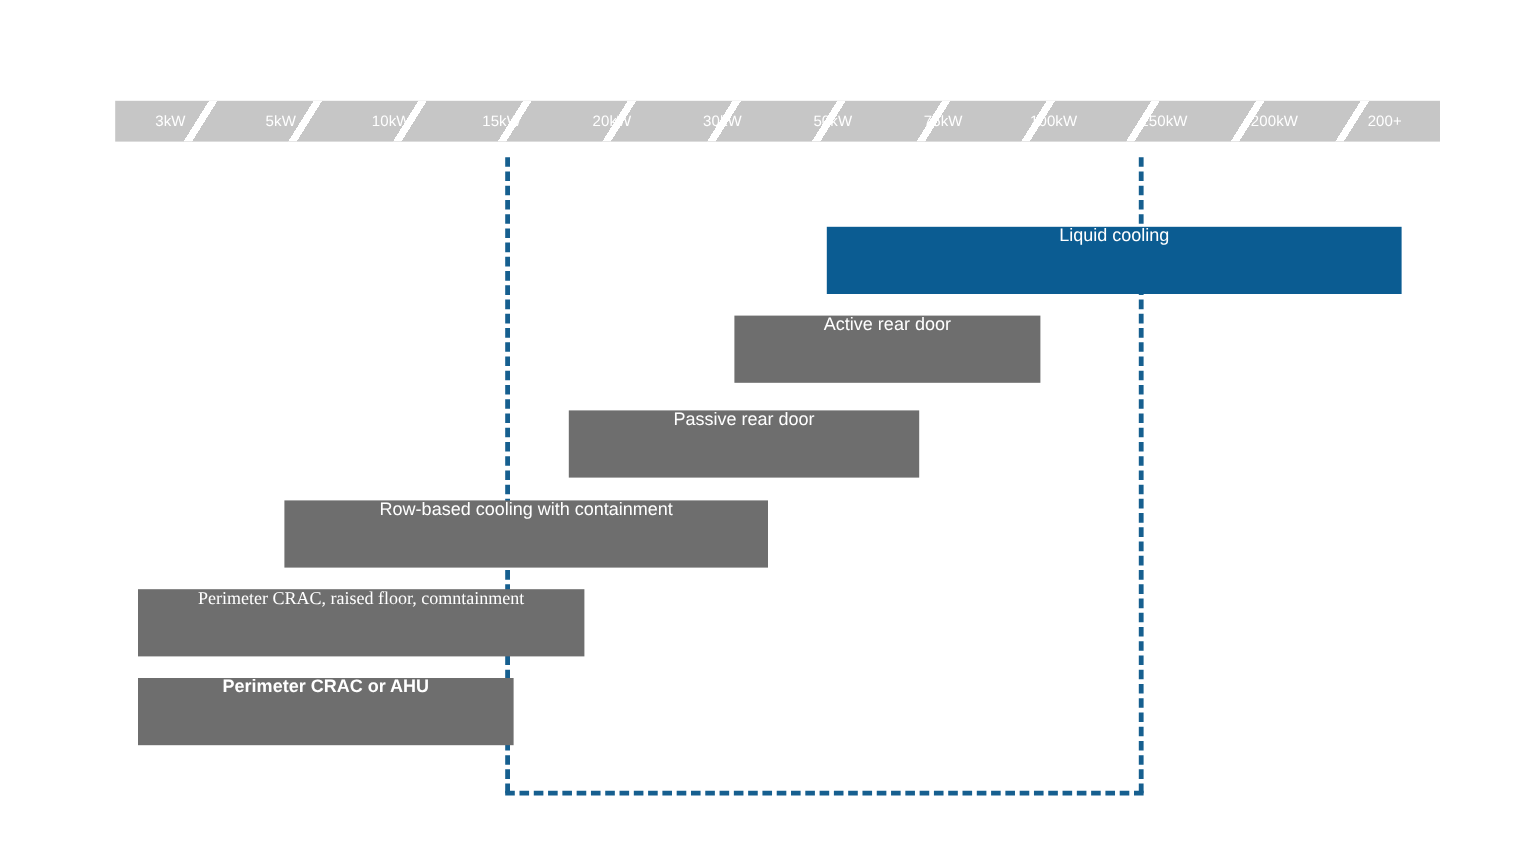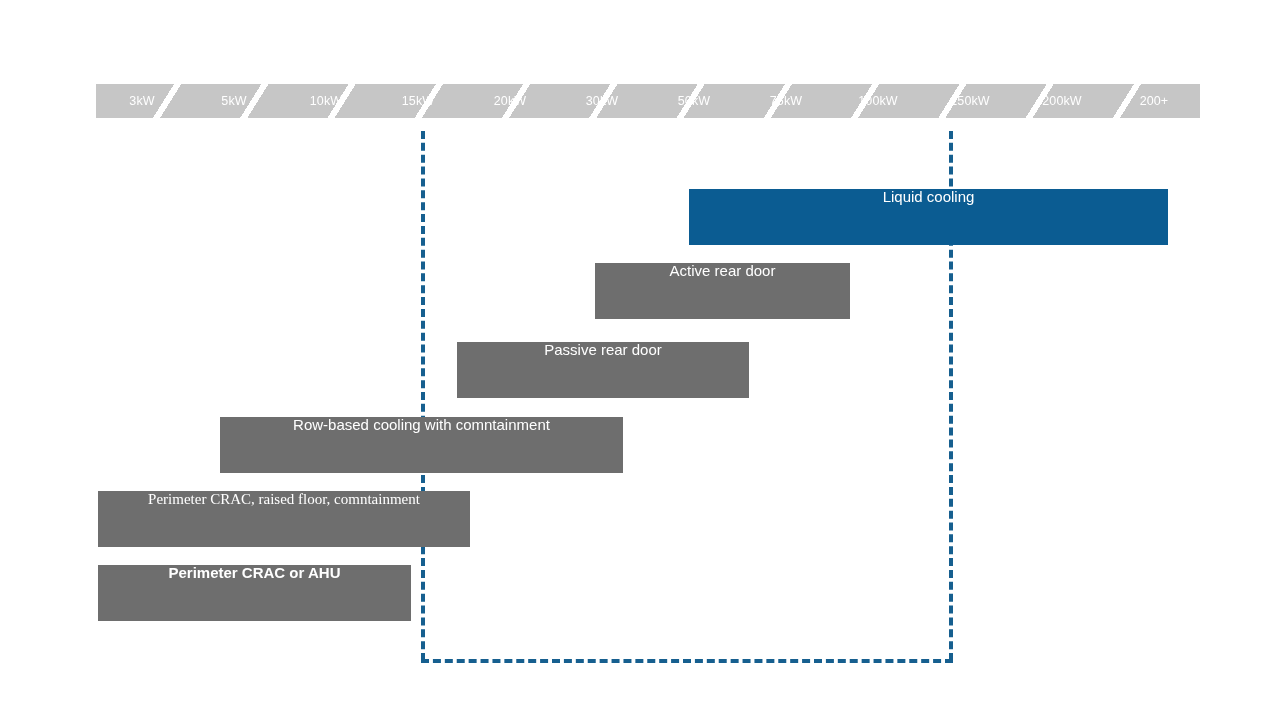--- a/index.html
+++ b/index.html
@@ -95,21 +95,21 @@
     display: flex;
     align-items: flex-start;
     justify-content: center;
     color: #ffffff;
     font-size: 15px;
     line-height: 1.1;
     white-space: nowrap;
     z-index: 3;
   }
 
-  .bar.gray  { background-color: #6e6e6e; }
+  .bar.gray  { background-color: #6e6e6e; margin-left: 17px; }
   .bar.blue  { background-color: #0b5c92; }
 </style>
 </head>
 <body>
 
 <div id="chart-root">
 
   <div class="scale-bar" style="background-color: rgb(198, 198, 198);">
     <div class="scale-stripes"></div>
     <div class="scale-labels">
@@ -159,21 +159,21 @@
   <div class="bar blue" style="left: 689px; top: 189px; width: 479px; height: 56px; background-color: rgb(11, 92, 146);">
     <span>Liquid cooling</span>
   </div>
   <div class="bar gray" style="left: 595px; top: 263px; width: 255px; height: 56px; background-color: rgb(110, 110, 110);">
     <span>Active rear door</span>
   </div>
   <div class="bar gray" style="left: 457px; top: 342px; width: 292px; height: 56px; background-color: rgb(110, 110, 110);">
     <span>Passive rear door</span>
   </div>
   <div class="bar gray" style="left: 220px; top: 417px; width: 403px; height: 56px; background-color: rgb(110, 110, 110);">
-    <span>Row-based cooling with comntainment</span>
+    <span>Row-based cooling with containment</span>
   </div>
   <div class="bar gray" style="left: 98px; top: 491px; width: 372px; height: 56px; background-color: rgb(110, 110, 110); font-family: Liberation Serif, serif;">
     <span>Perimeter CRAC, raised floor, comntainment</span>
   </div>
   <div class="bar gray" style="left: 98px; top: 565px; width: 313px; height: 56px; background-color: rgb(110, 110, 110); font-weight: bold;">
     <span>Perimeter CRAC or AHU</span>
   </div>
 
 </div>
 

